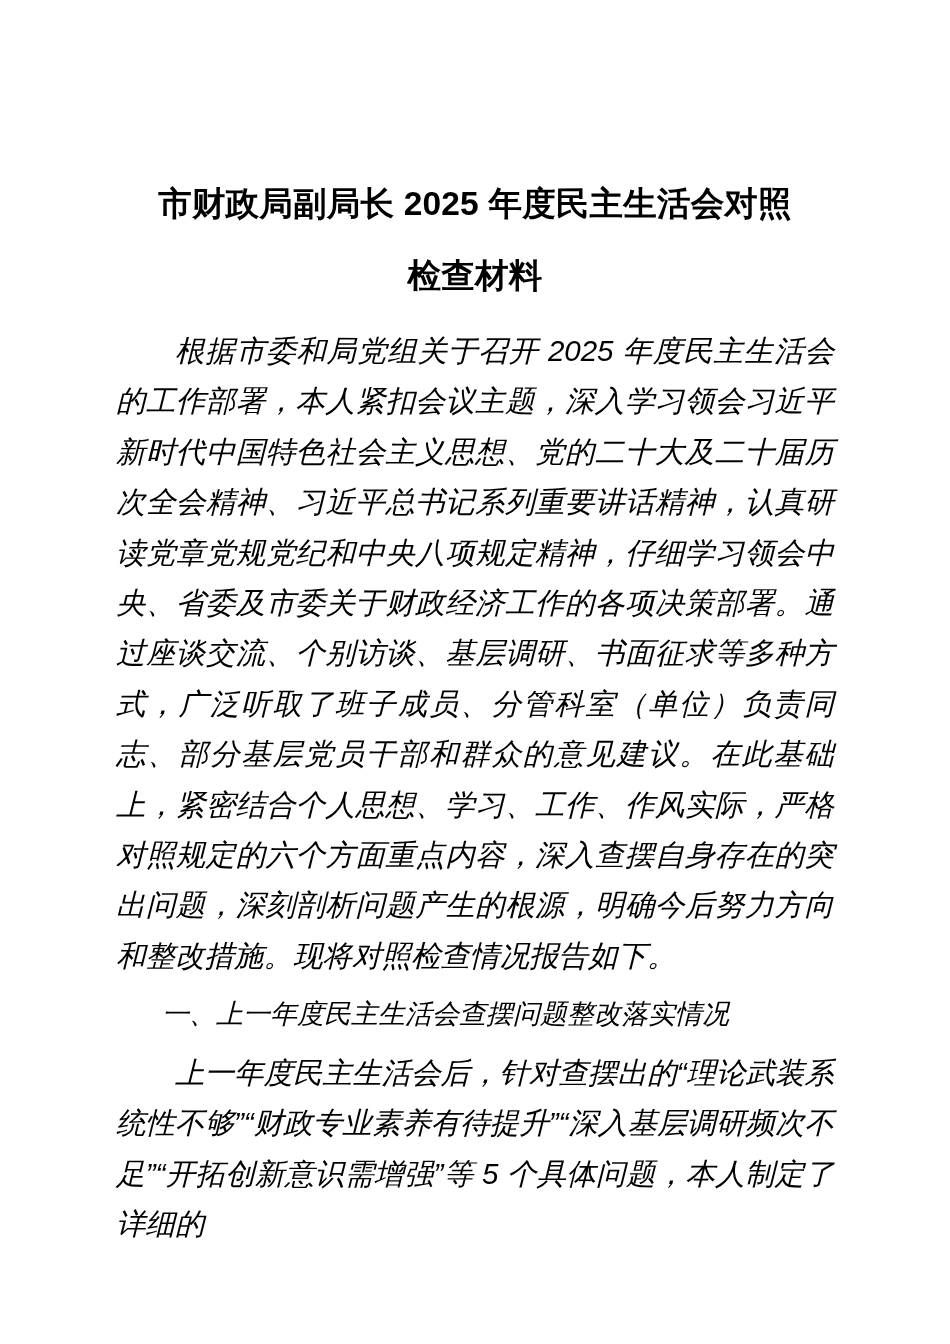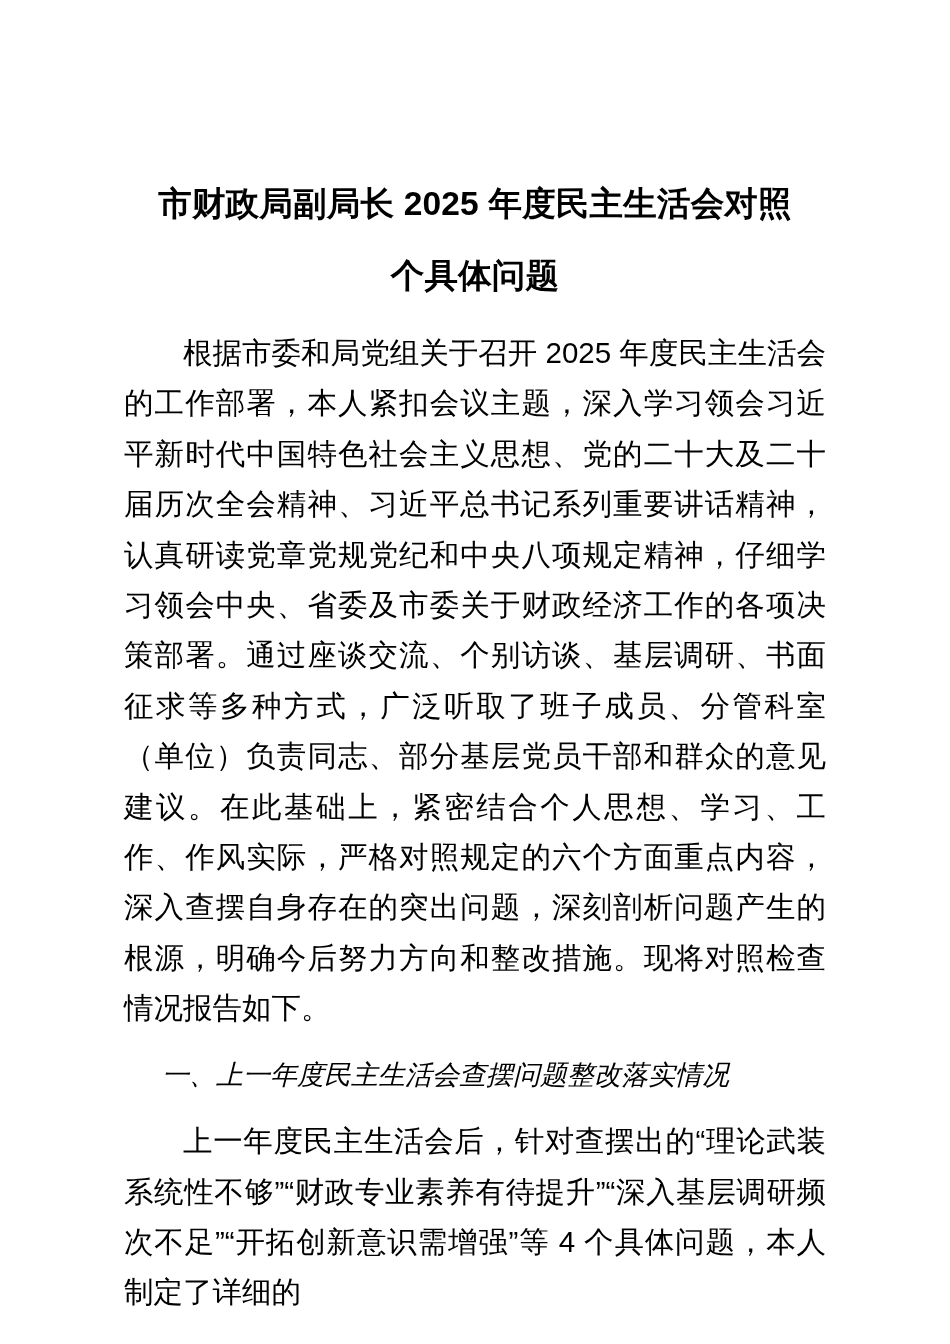--- a/index.html
+++ b/index.html
@@ -40,24 +40,25 @@
   .doc-title .title-line {
     display: block;
     white-space: nowrap;
   }
   p.body-para {
     font-size: 29.5px;
     line-height: 50.4px;
     text-align: justify;
     text-justify: inter-ideograph;
     text-indent: 2em;
-    margin: 16px;
+    margin: 8px;
     padding: 0;
     letter-spacing: 0px;
     word-break: break-all;
+    font-style: italic;
   }
   p.section-heading {
     font-size: 27px;
     line-height: 50.4px;
     text-align: left;
     text-indent: 2em;
     margin: 0;
     padding: 0;
     letter-spacing: 0px;
     white-space: nowrap;
@@ -68,23 +69,23 @@
   }
 </style>
 </head>
 <body>
 
 <div class="page">
   <div class="content">
 
     <h1 class="doc-title">
       <span class="title-line">市财政局副局长 2025 年度民主生活会对照</span>
-      <span class="title-line">个具体问题</span>
+      <span class="title-line">检查材料</span>
     </h1>
 
     <p class="body-para">根据市委和局党组关于召开 2025 年度民主生活会的工作部署，本人紧扣会议主题，深入学习领会习近平新时代中国特色社会主义思想、党的二十大及二十届历次全会精神、习近平总书记系列重要讲话精神，认真研读党章党规党纪和中央八项规定精神，仔细学习领会中央、省委及市委关于财政经济工作的各项决策部署。通过座谈交流、个别访谈、基层调研、书面征求等多种方式，广泛听取了班子成员、分管科室（单位）负责同志、部分基层党员干部和群众的意见建议。在此基础上，紧密结合个人思想、学习、工作、作风实际，严格对照规定的六个方面重点内容，深入查摆自身存在的突出问题，深刻剖析问题产生的根源，明确今后努力方向和整改措施。现将对照检查情况报告如下。</p>
 
     <p class="section-heading">一、上一年度民主生活会查摆问题整改落实情况</p>
 
-    <p class="body-para last-para">上一年度民主生活会后，针对查摆出的“理论武装系统性不够”“财政专业素养有待提升”“深入基层调研频次不足”“开拓创新意识需增强”等 4 个具体问题，本人制定了详细的</p>
+    <p class="body-para last-para">上一年度民主生活会后，针对查摆出的“理论武装系统性不够”“财政专业素养有待提升”“深入基层调研频次不足”“开拓创新意识需增强”等 5 个具体问题，本人制定了详细的</p>
 
   </div>
 </div>
 
 </body></html>

